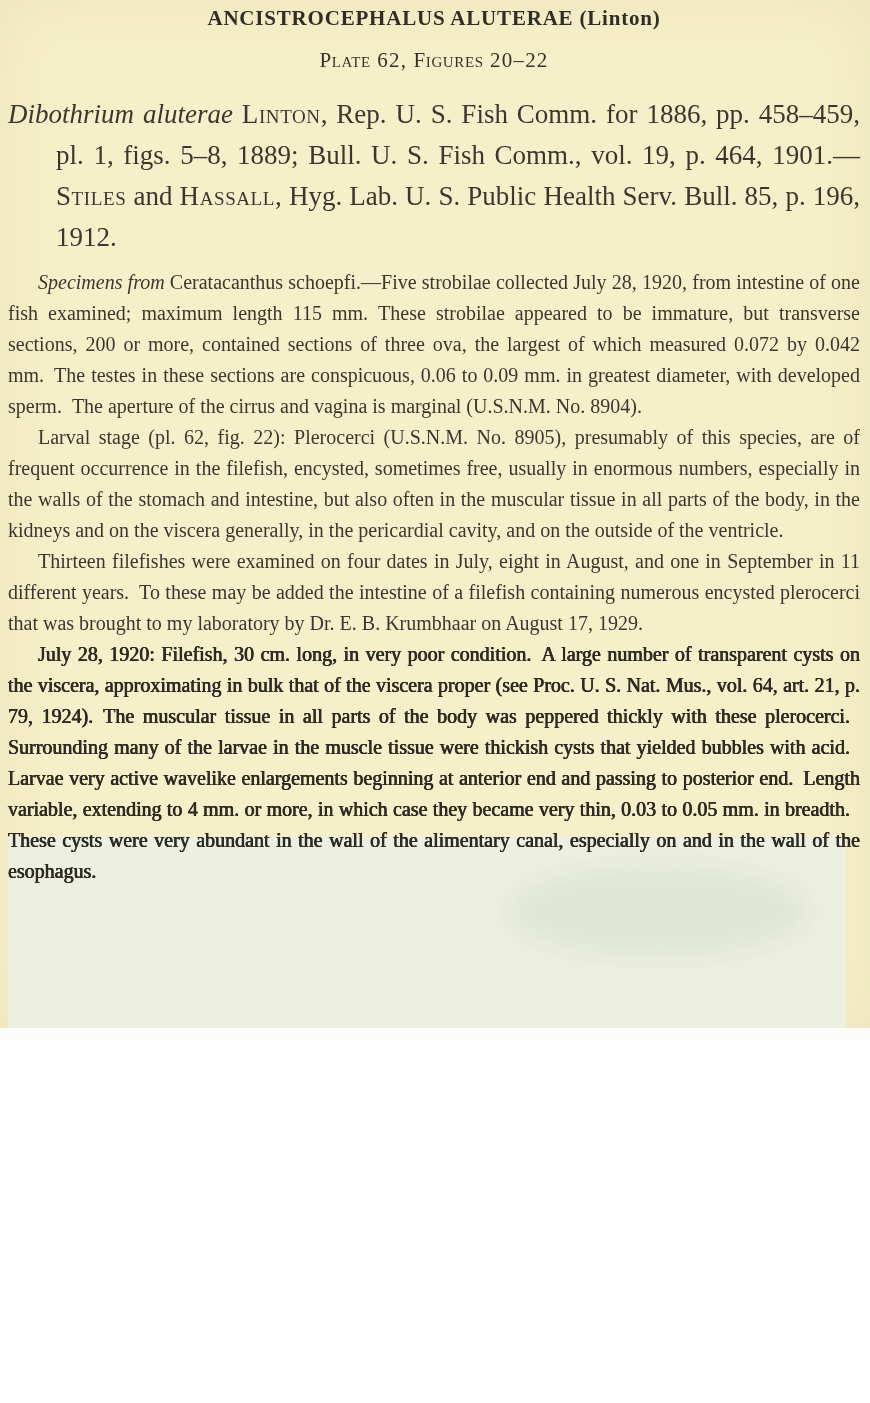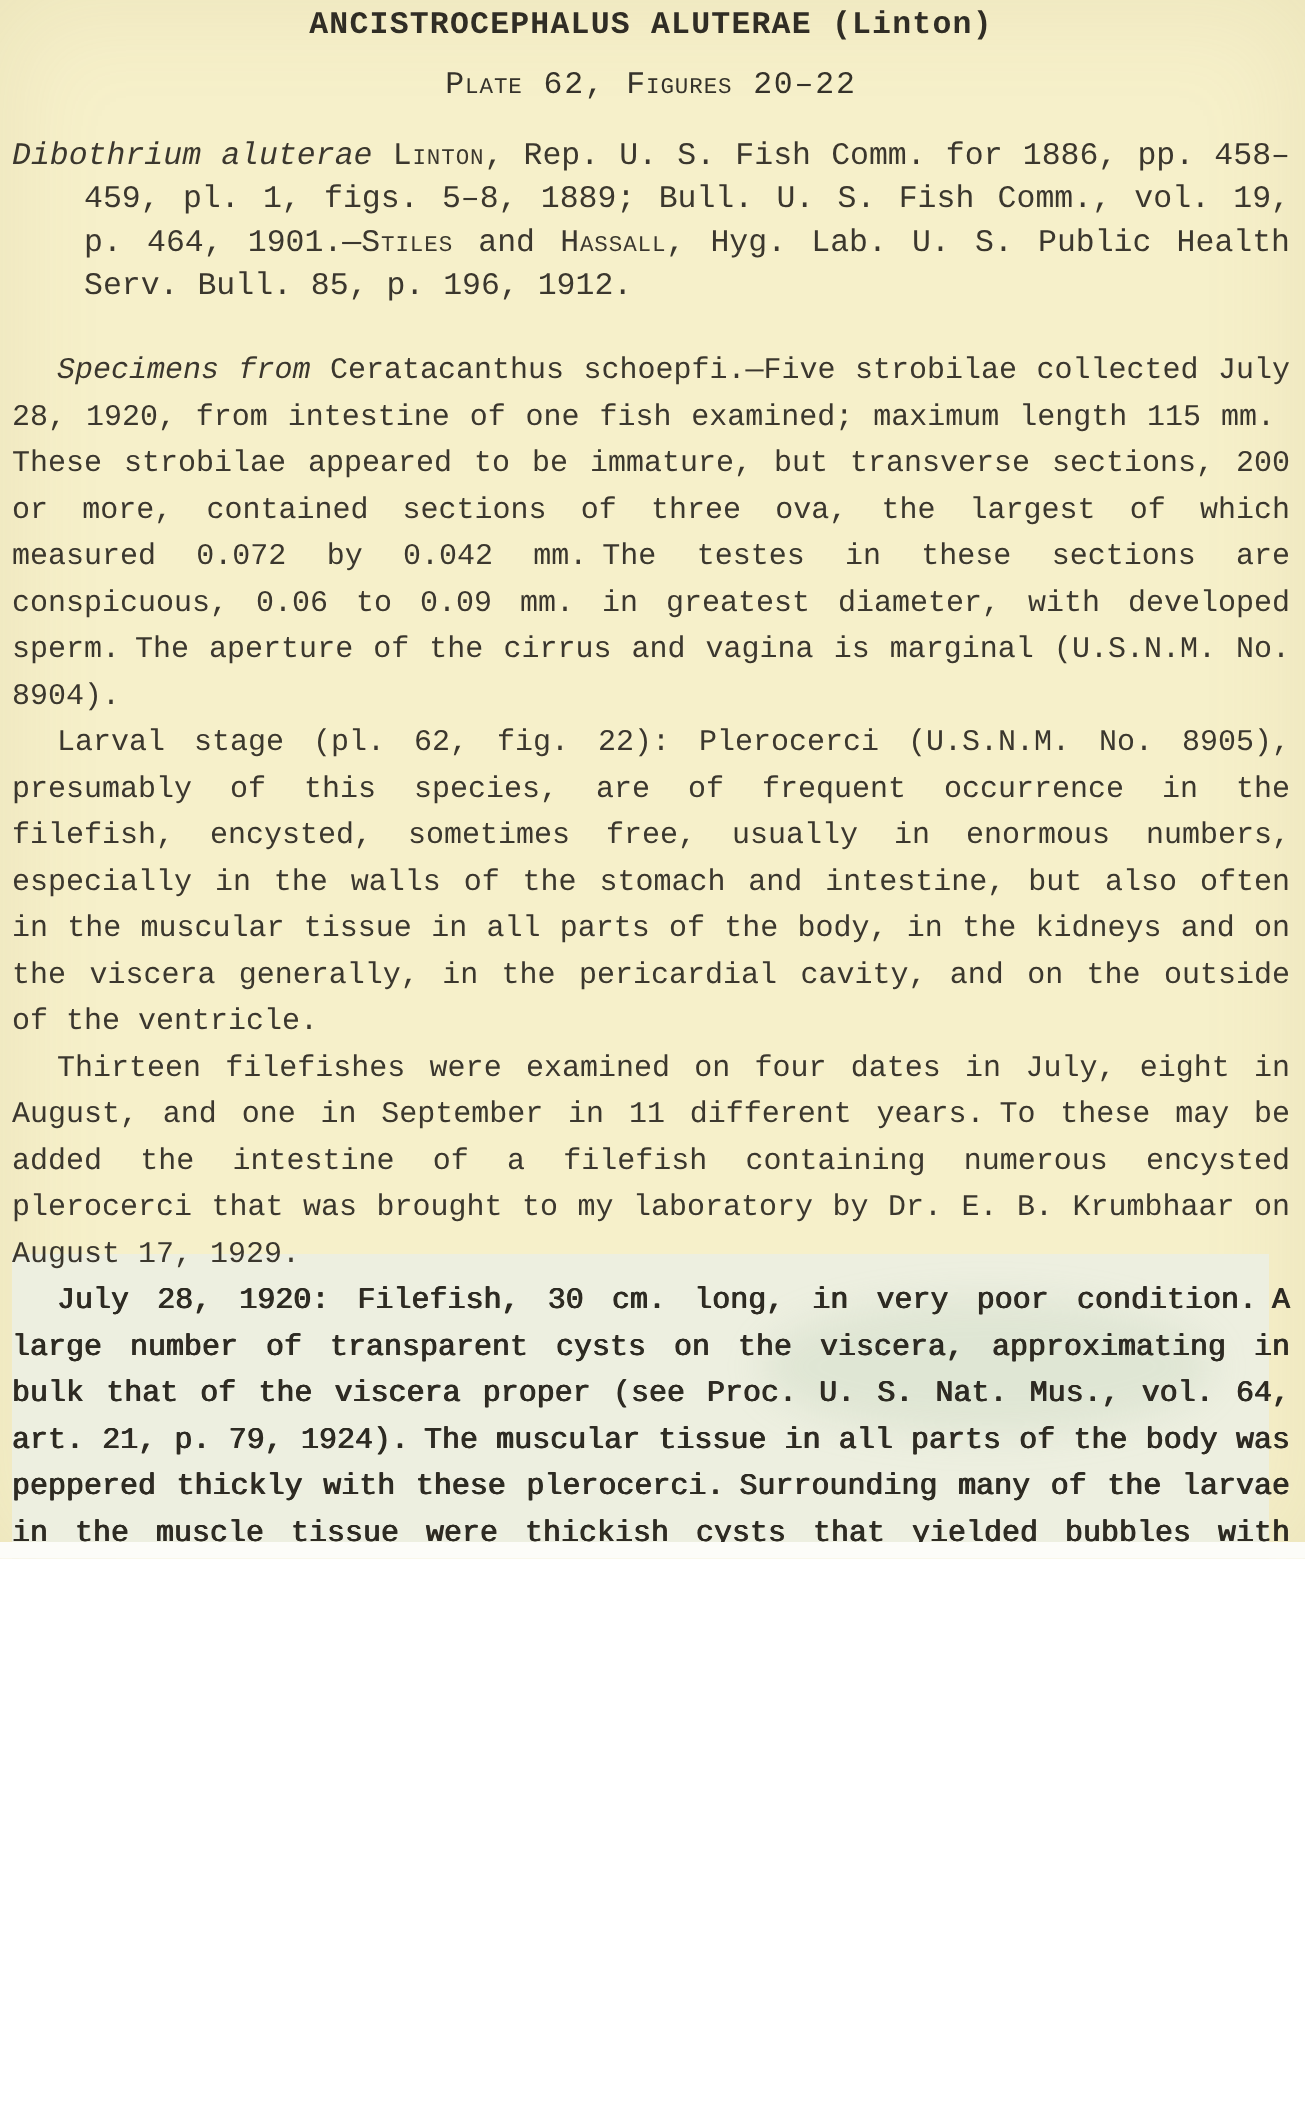--- a/index.html
+++ b/index.html
@@ -6,21 +6,21 @@
     margin: 0;
     padding: 0;
     background: #ffffff;
   }
   .page {
     position: relative;
     width: 870px;
     height: 1039px;
     background: var(--page-bg, #f6f0ca);
     overflow: hidden;
-    font-family: Liberation Mono, monospace;
+    font-family: Liberation Serif, serif;
     color: var(--ink, #3b372e);
     box-shadow: inset 0 0 70px rgba(176, 156, 92, 0.14);
   }
   
   .scan-band {
     position: absolute;
     left: 8px;
     top: 836px;
     width: 838px;
     height: 556px;
@@ -59,25 +59,25 @@
   .plate-caption {
     text-align: center;
     font-size: 21px;
     letter-spacing: 1.2px;
     color: #35322a;
     margin: 17px 0 0 0;
   }
   .paragraphs { margin-top: 21px; }
   p { margin: 0; text-align: justify; }
   p.synonymy {
-    font-size: 21px;
-    line-height: 29px;
+    font-size: 27px;
+    line-height: 41px;
     padding-left: 48px;
     text-indent: -48px;
-    margin-bottom: 26px;
+    margin-bottom: 9px;
   }
   p.body {
     font-size: 20px;
     line-height: 31px;
     text-indent: 30px;
   }
   
   p.heavy {
     color: #2e2b23;
     text-shadow: 0.35px 0 0 currentColor, -0.35px 0 0 currentColor;

